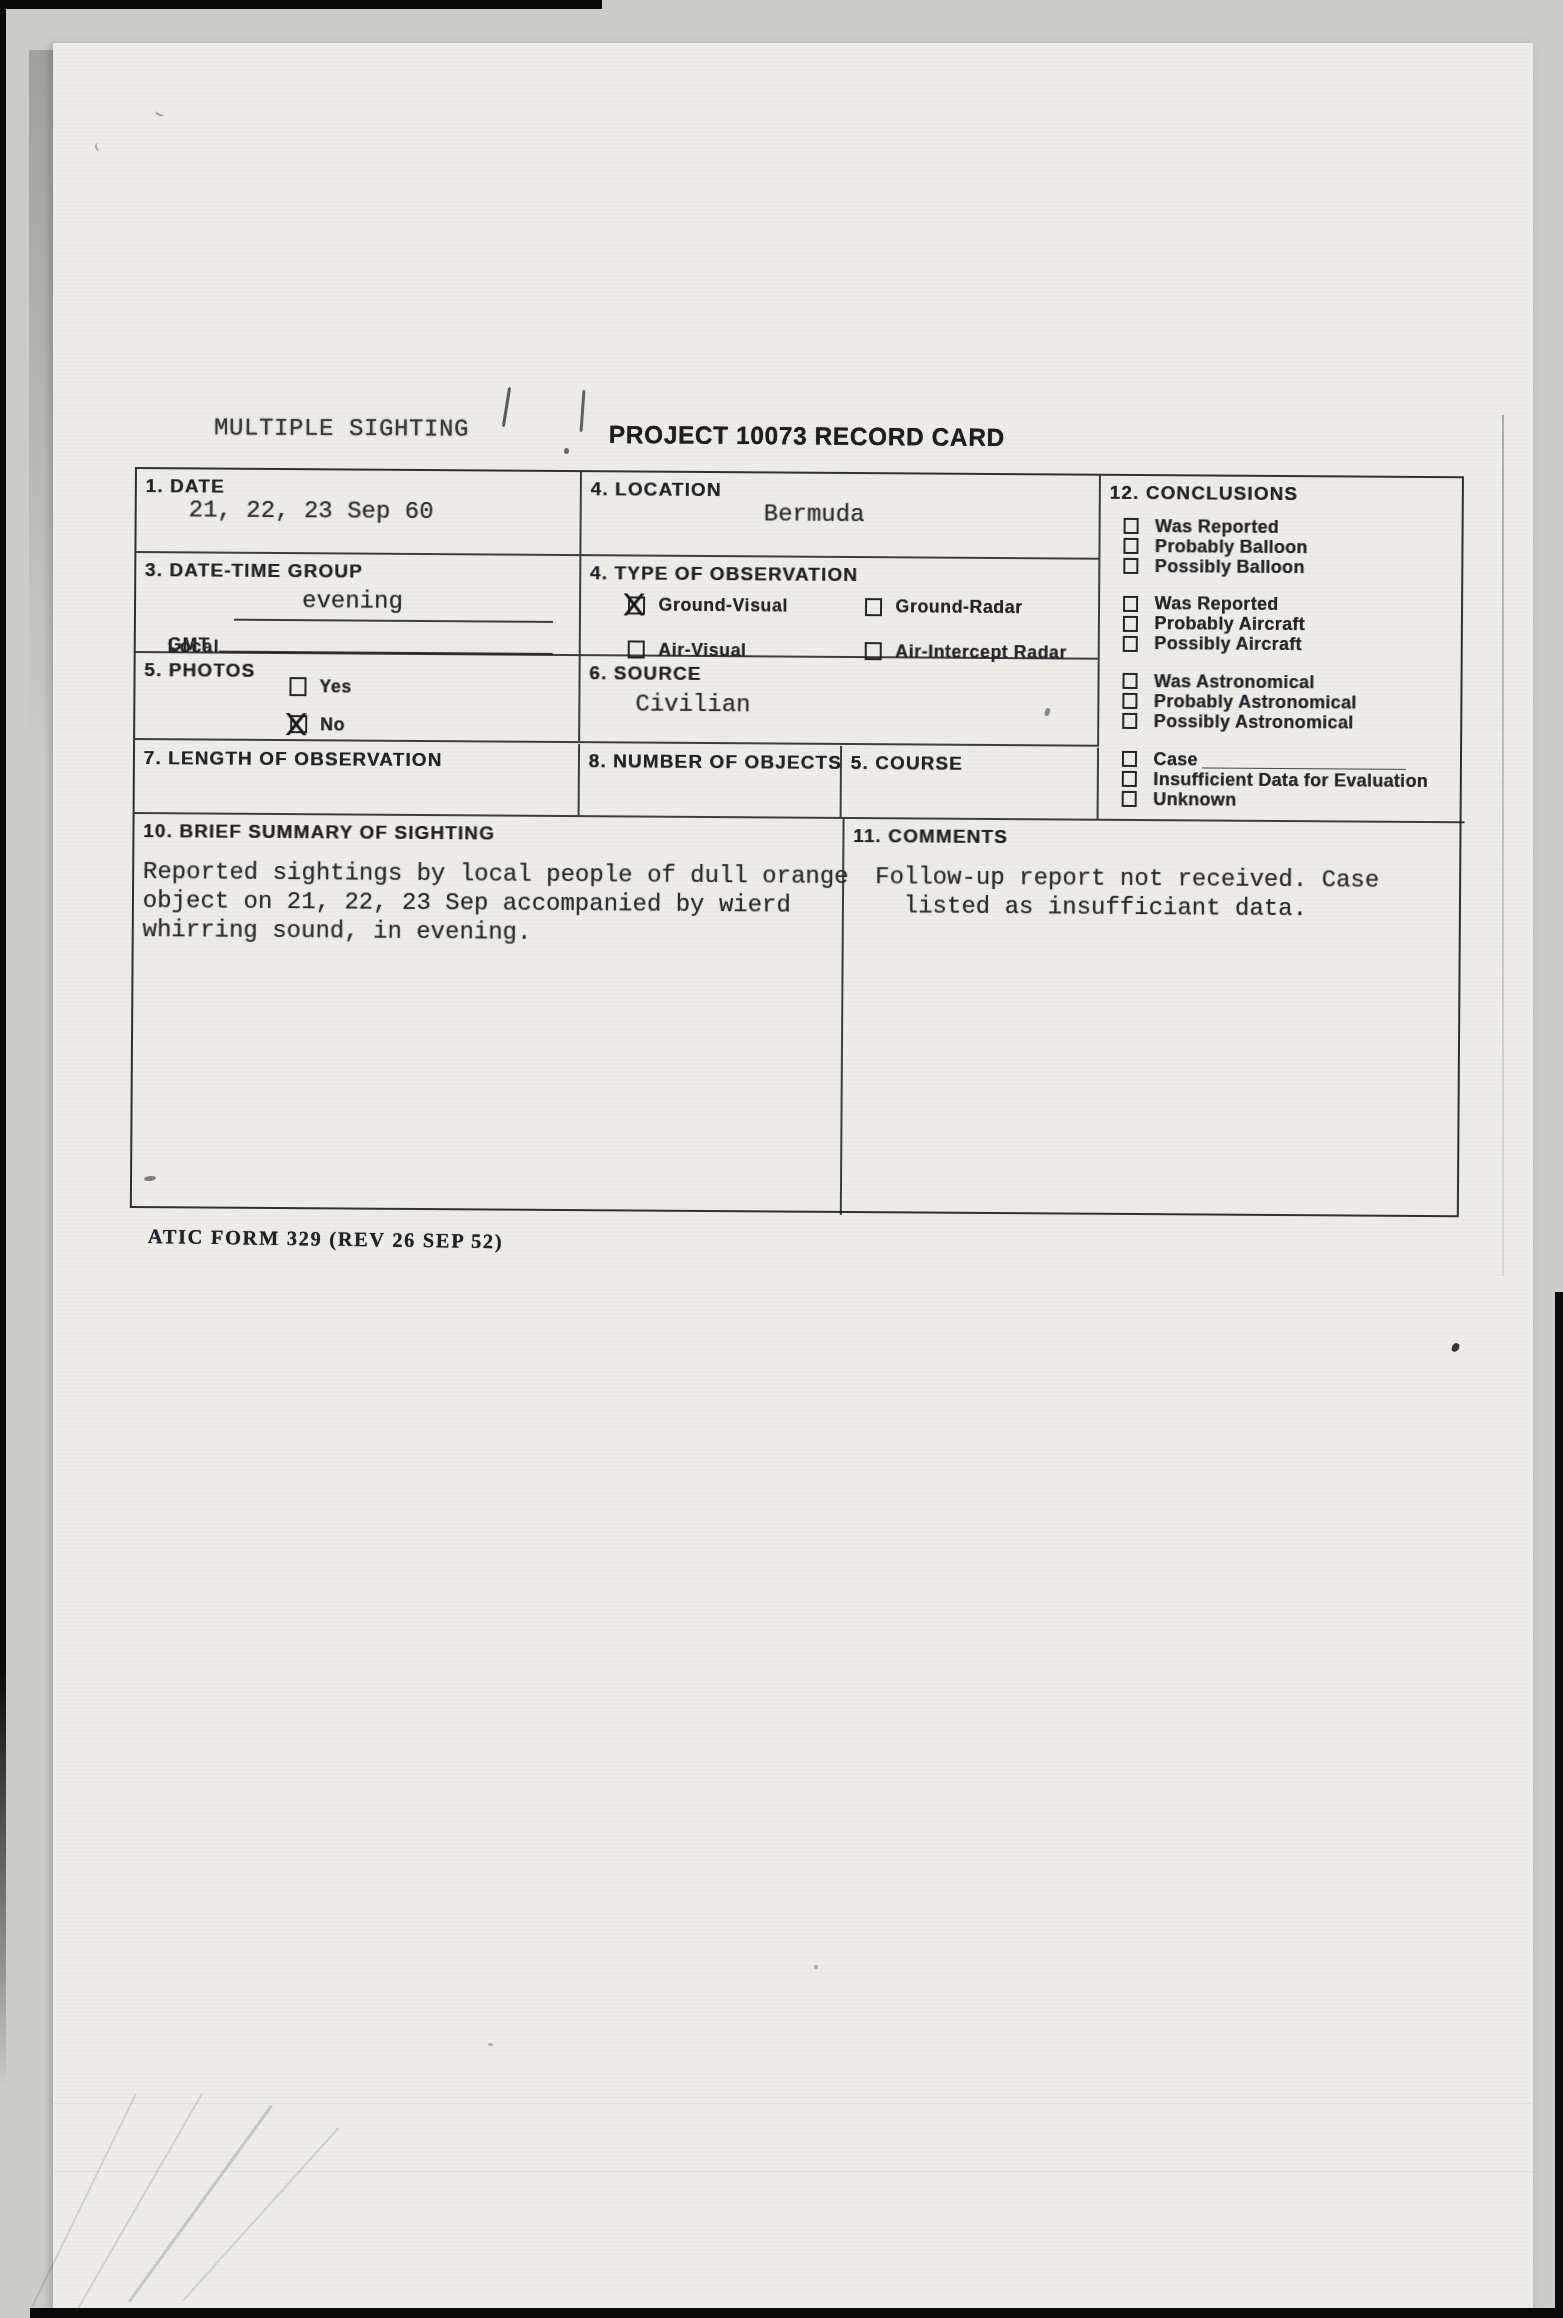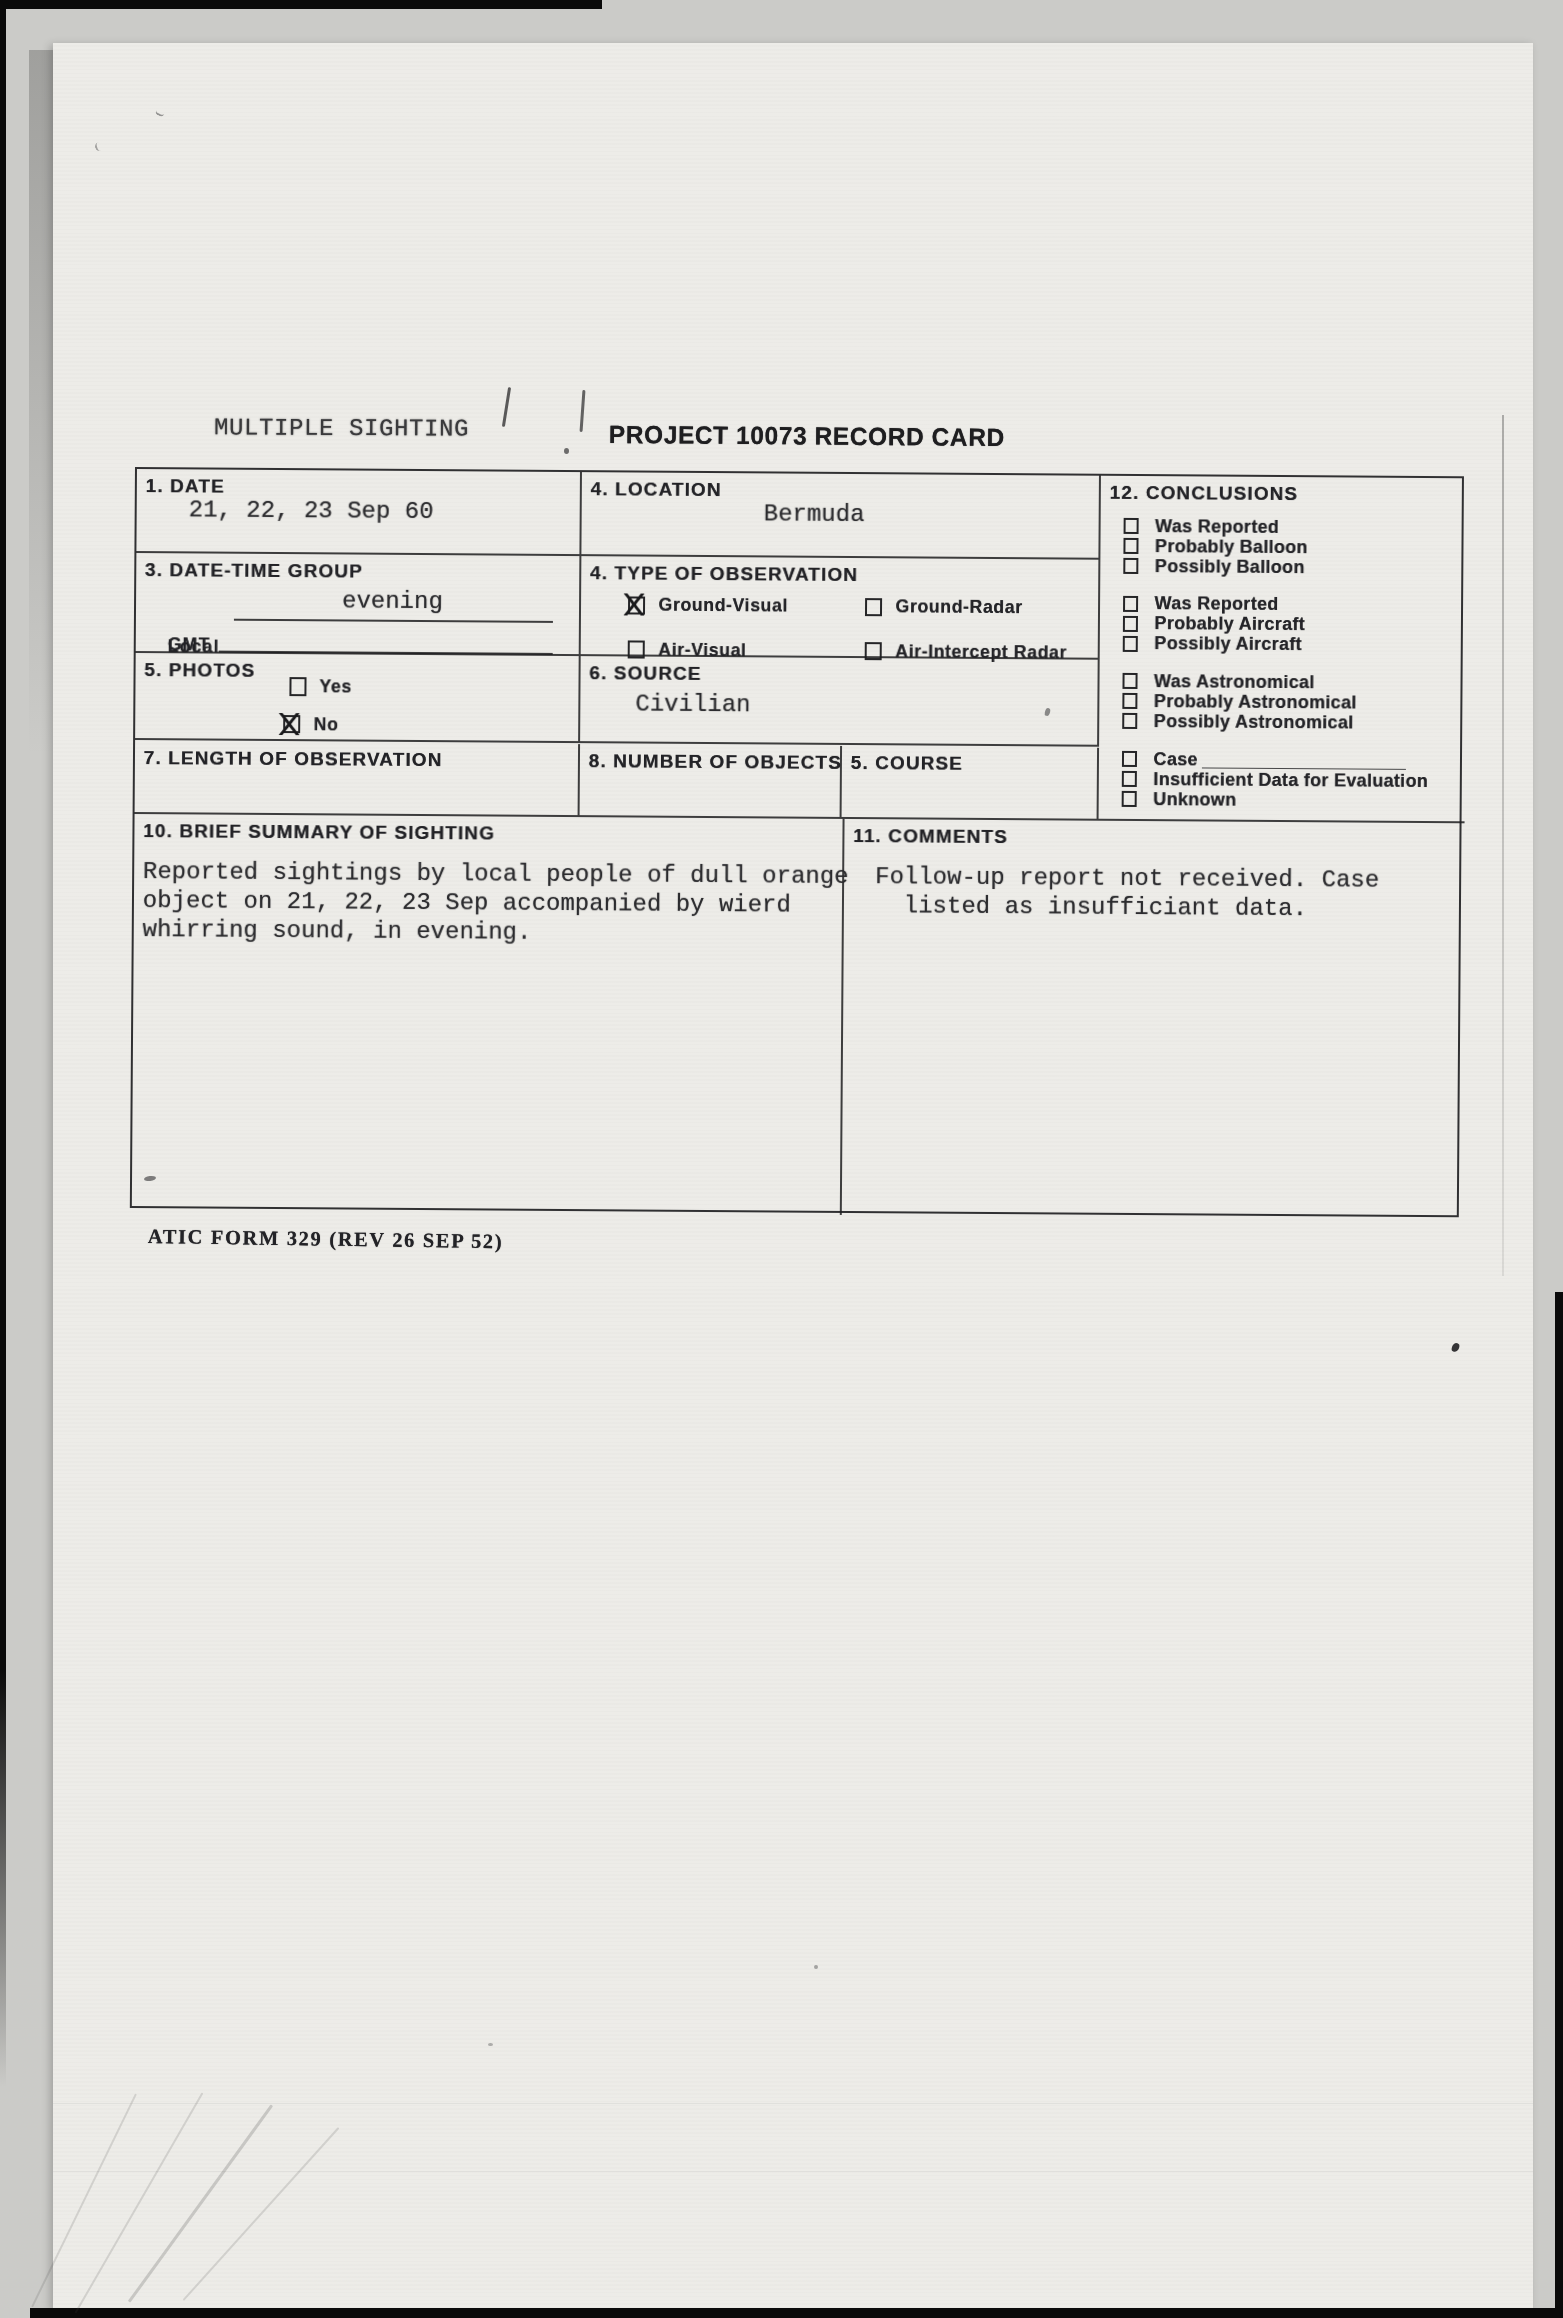--- a/index.html
+++ b/index.html
@@ -50,37 +50,37 @@
   #cell-summary{left:0;top:345px;width:710px;height:396px;}
   #cell-comments{left:710px;top:345px;width:620px;height:396px;}
   .cell .seclabel{position:absolute;left:8.8px;top:5.5px;}
   
   #date-value{position:absolute;left:52px;top:26.5px;}
   #location-value{position:absolute;left:182px;top:26.5px;font-family:Liberation Mono, monospace;}
   #source-value{position:absolute;left:55px;top:34px;}
   
   #dtg-local-label{position:absolute;left:32px;top:43px;font-size:17.7px;margin-top:40px;}
   #dtg-local-line{position:absolute;left:98px;top:34px;width:319px;border-bottom:2.2px solid rgba(30,30,32,.85);}
-  #dtg-local-value{position:absolute;left:166px;top:33px;margin-left:40px;}
+  #dtg-local-value{position:absolute;left:166px;top:33px;}
   #dtg-local-line{height:31px;}
   #dtg-gmt-label{position:absolute;left:32px;top:81px;font-size:17.7px;}
   #dtg-gmt-line{position:absolute;left:83px;top:66px;width:334px;height:31px;border-bottom:2.2px solid rgba(30,30,32,.85);}
   
   .ck-item{display:flex;align-items:center;}
   .bx{position:relative;width:13.3px;height:14.4px;border:2.2px solid rgba(26,26,28,.95);display:inline-block;
       flex:0 0 auto;margin-right:13.3px;}
   .bx.checked::after{content:'';position:absolute;left:-7.7px;top:-4.4px;width:24px;height:22px;
       background:
         linear-gradient(52deg,rgba(0,0,0,0) 44%,#19191b 47%,#19191b 53%,rgba(0,0,0,0) 56%),
         linear-gradient(-52deg,rgba(0,0,0,0) 44%,#19191b 47%,#19191b 53%,rgba(0,0,0,0) 56%);}
   .ck-label{font-weight:bold;font-size:17.7px;letter-spacing:0.6px;color:#232327;
       text-shadow:0 0 0.6px rgba(25,25,28,.75);white-space:nowrap;}
   #obs-options{position:absolute;left:47px;top:36px;display:grid;grid-template-columns:237px auto;
       grid-auto-rows:25.4px;row-gap:19px;}
-  #photos-options{position:absolute;left:148px;top:22px;display:flex;flex-direction:column;gap:16.6px;}
+  #photos-options{position:absolute;left:148px;top:22px;display:flex;flex-direction:column;gap:16.6px;align-items:center;}
   #photos-options .ck-item:first-child{margin-left:5.5px;}
   
   #conclusions-groups{position:absolute;left:23px;top:40px;}
   .cgroup{margin-bottom:17.7px;}
   .cgroup .ck-item{height:20px;}
   .cgroup .bx{width:11px;height:12px;margin-right:16.6px;}
   .cgroup .ck-label{font-size:18px;letter-spacing:0.3px;font-weight:bold;}
   .uline{display:inline-block;width:204px;height:16.6px;margin-left:4.4px;
       border-bottom:1.7px solid rgba(30,30,32,.8);}
   

